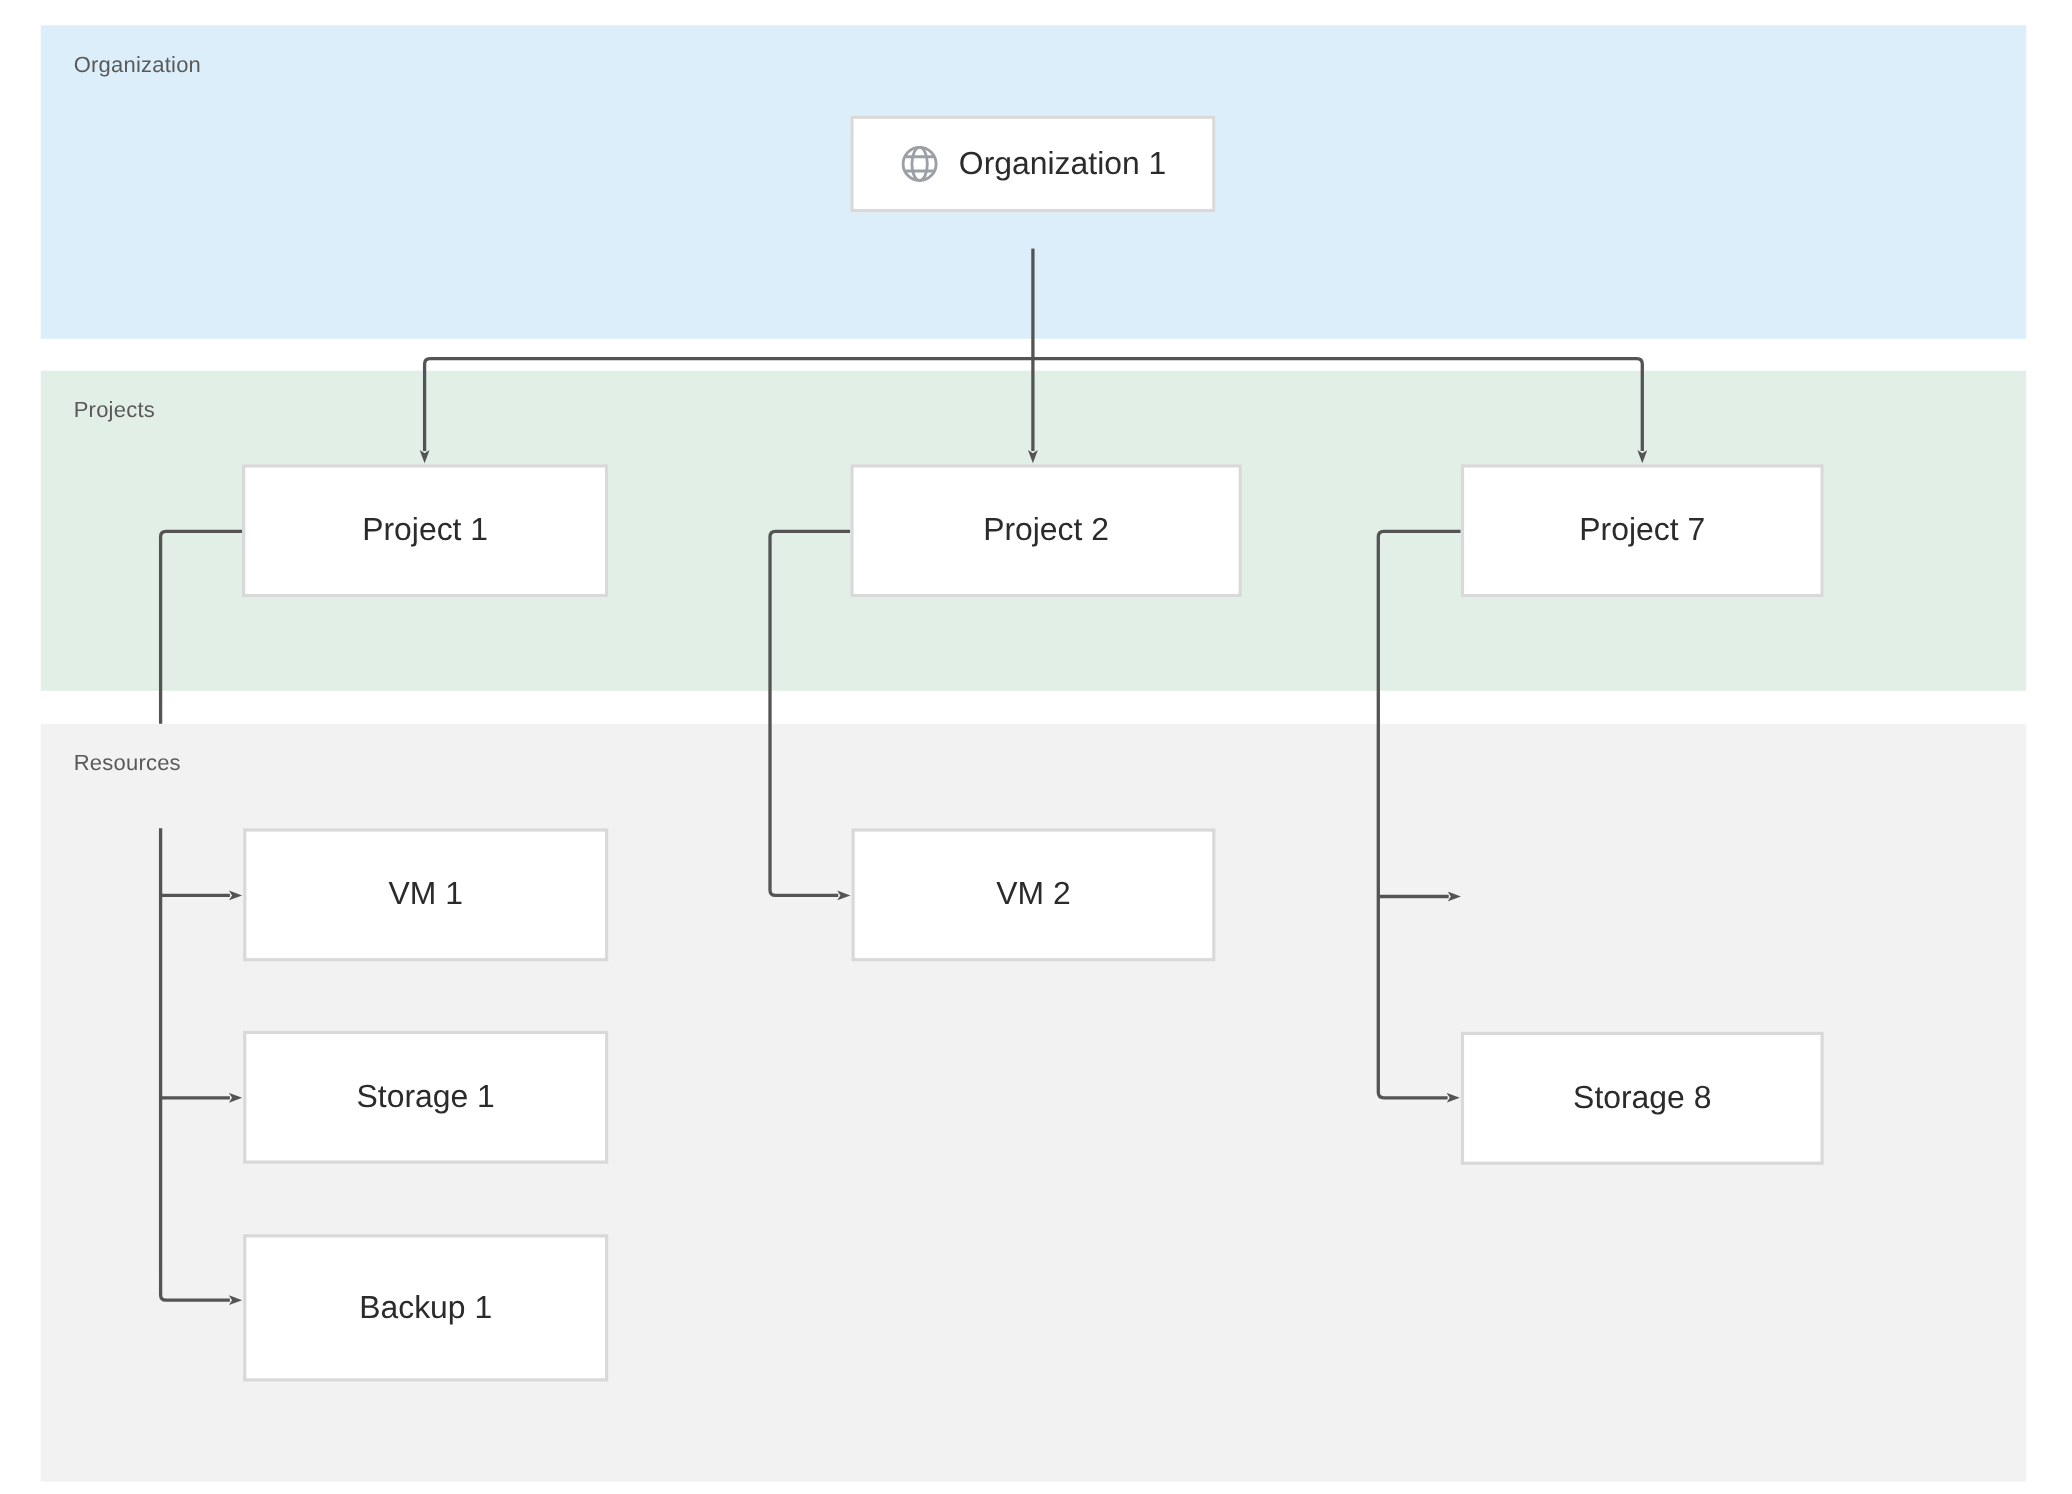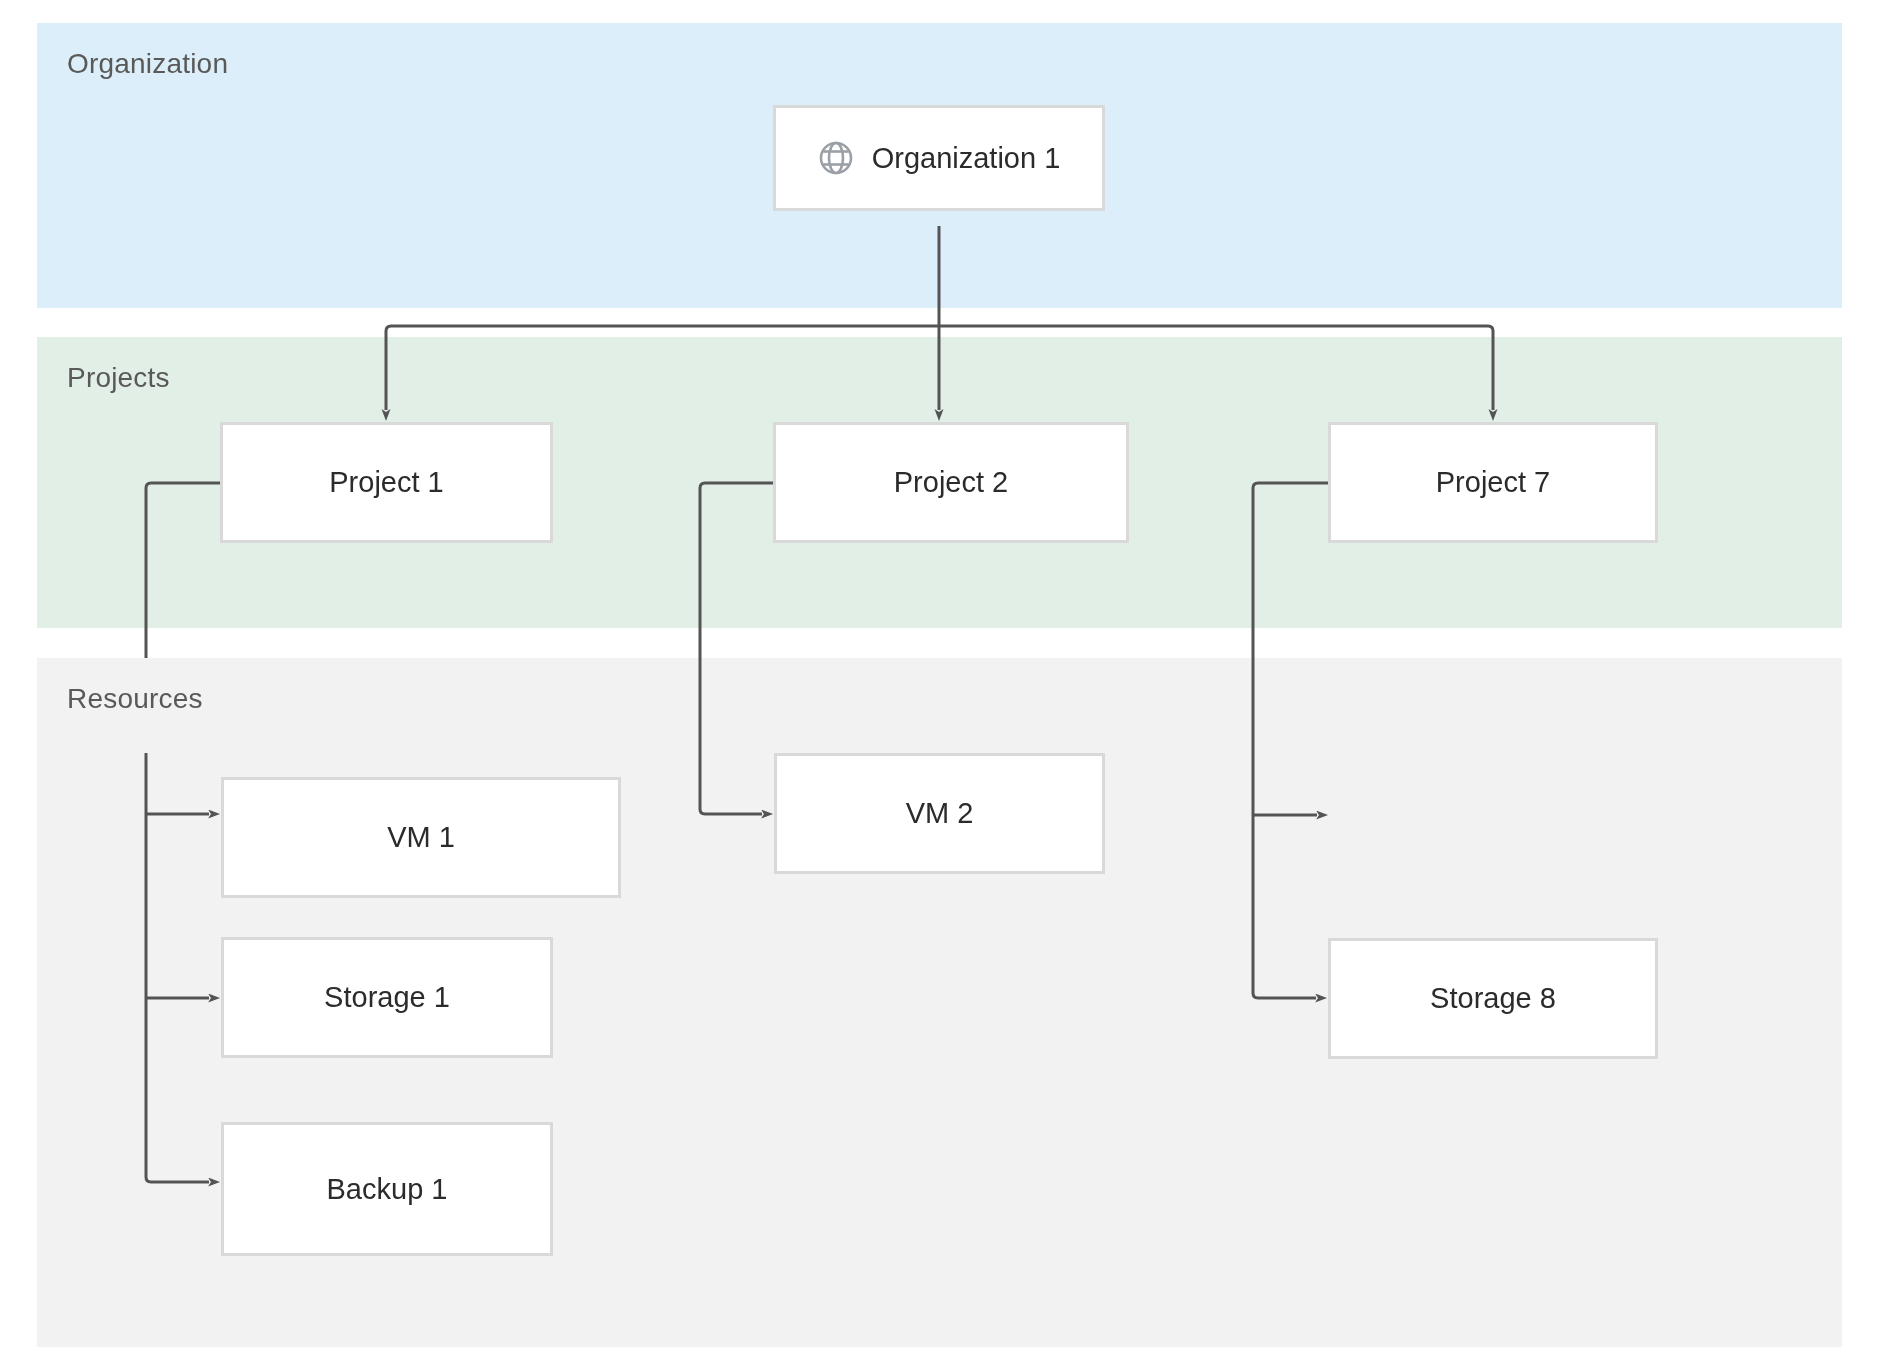--- a/index.html
+++ b/index.html
@@ -20,21 +20,21 @@
     left: 37px;
     width: 1805px;
   }
   .band-organization { top: 23px;  height: 285px; background: #dceef9; }
   .band-projects     { top: 337px; height: 291px; background: #e2efe7; }
   .band-resources    { top: 658px; height: 689px; background: #f2f2f2; }
   .band-label {
     position: absolute;
     left: 30px;
     top: 25px;
-    font-size: 28px;
+    font-size: 20px;
     line-height: 1.15;
     color: #595959;
     letter-spacing: 0.2px;
   }
   svg.edge-layer {
     position: absolute;
     left: 0; top: 0;
     width: 1884px;
     height: 1358px;
     pointer-events: none;
@@ -101,21 +101,21 @@
 
     <path class="edge" d="M 146 998 L 209 998" marker-end="url(#arrow)"></path>
 
     <path class="edge" d="M 773 483 L 705 483 Q 700 483 700 488 L 700 809 Q 700 814 705 814 L 762 814" marker-end="url(#arrow)"></path>
 
     <path class="edge" d="M 1328 483 L 1258 483 Q 1253 483 1253 488 L 1253 993 Q 1253 998 1258 998 L 1316 998" marker-end="url(#arrow)"></path>
 
     <path class="edge" d="M 1253 815 L 1317 815" marker-end="url(#arrow)"></path>
   </svg>
 
-  <div class="node" style="left:773px; top:105px; width:332px; height:106px">
+  <div class="node" style="left:773px; top:105px; width:332px; height:88px">
     <span class="icon-wrap">
       <svg width="36" height="36" viewBox="0 0 36 36" xmlns="http://www.w3.org/2000/svg">
         <g fill="none" stroke="#9aa0a6" stroke-width="2.6">
           <circle cx="18" cy="18" r="15"></circle>
           <ellipse cx="18" cy="18" rx="7" ry="15"></ellipse>
           <line x1="5.2" y1="11.5" x2="30.8" y2="11.5"></line>
           <line x1="5.2" y1="24.5" x2="30.8" y2="24.5"></line>
         </g>
       </svg>
     </span>
@@ -125,21 +125,21 @@
   <div class="node" style="left:220px; top:422px; width:333px; height:121px">
     <span>Project 1</span>
   </div>
   <div class="node" style="left:773px; top:422px; width:356px; height:121px">
     <span>Project 2</span>
   </div>
   <div class="node" style="left:1328px; top:422px; width:330px; height:121px">
     <span>Project 7</span>
   </div>
 
-  <div class="node" style="left:221px; top:777px; width:400px; height:121px">
+  <div class="node" style="left:221px; top:753px; width:332px; height:121px">
     <span>VM 1</span>
   </div>
   <div class="node" style="left:221px; top:937px; width:332px; height:121px">
     <span>Storage 1</span>
   </div>
   <div class="node" style="left:221px; top:1122px; width:332px; height:134px">
     <span>Backup 1</span>
   </div>
 
   <div class="node" style="left:774px; top:753px; width:331px; height:121px">

